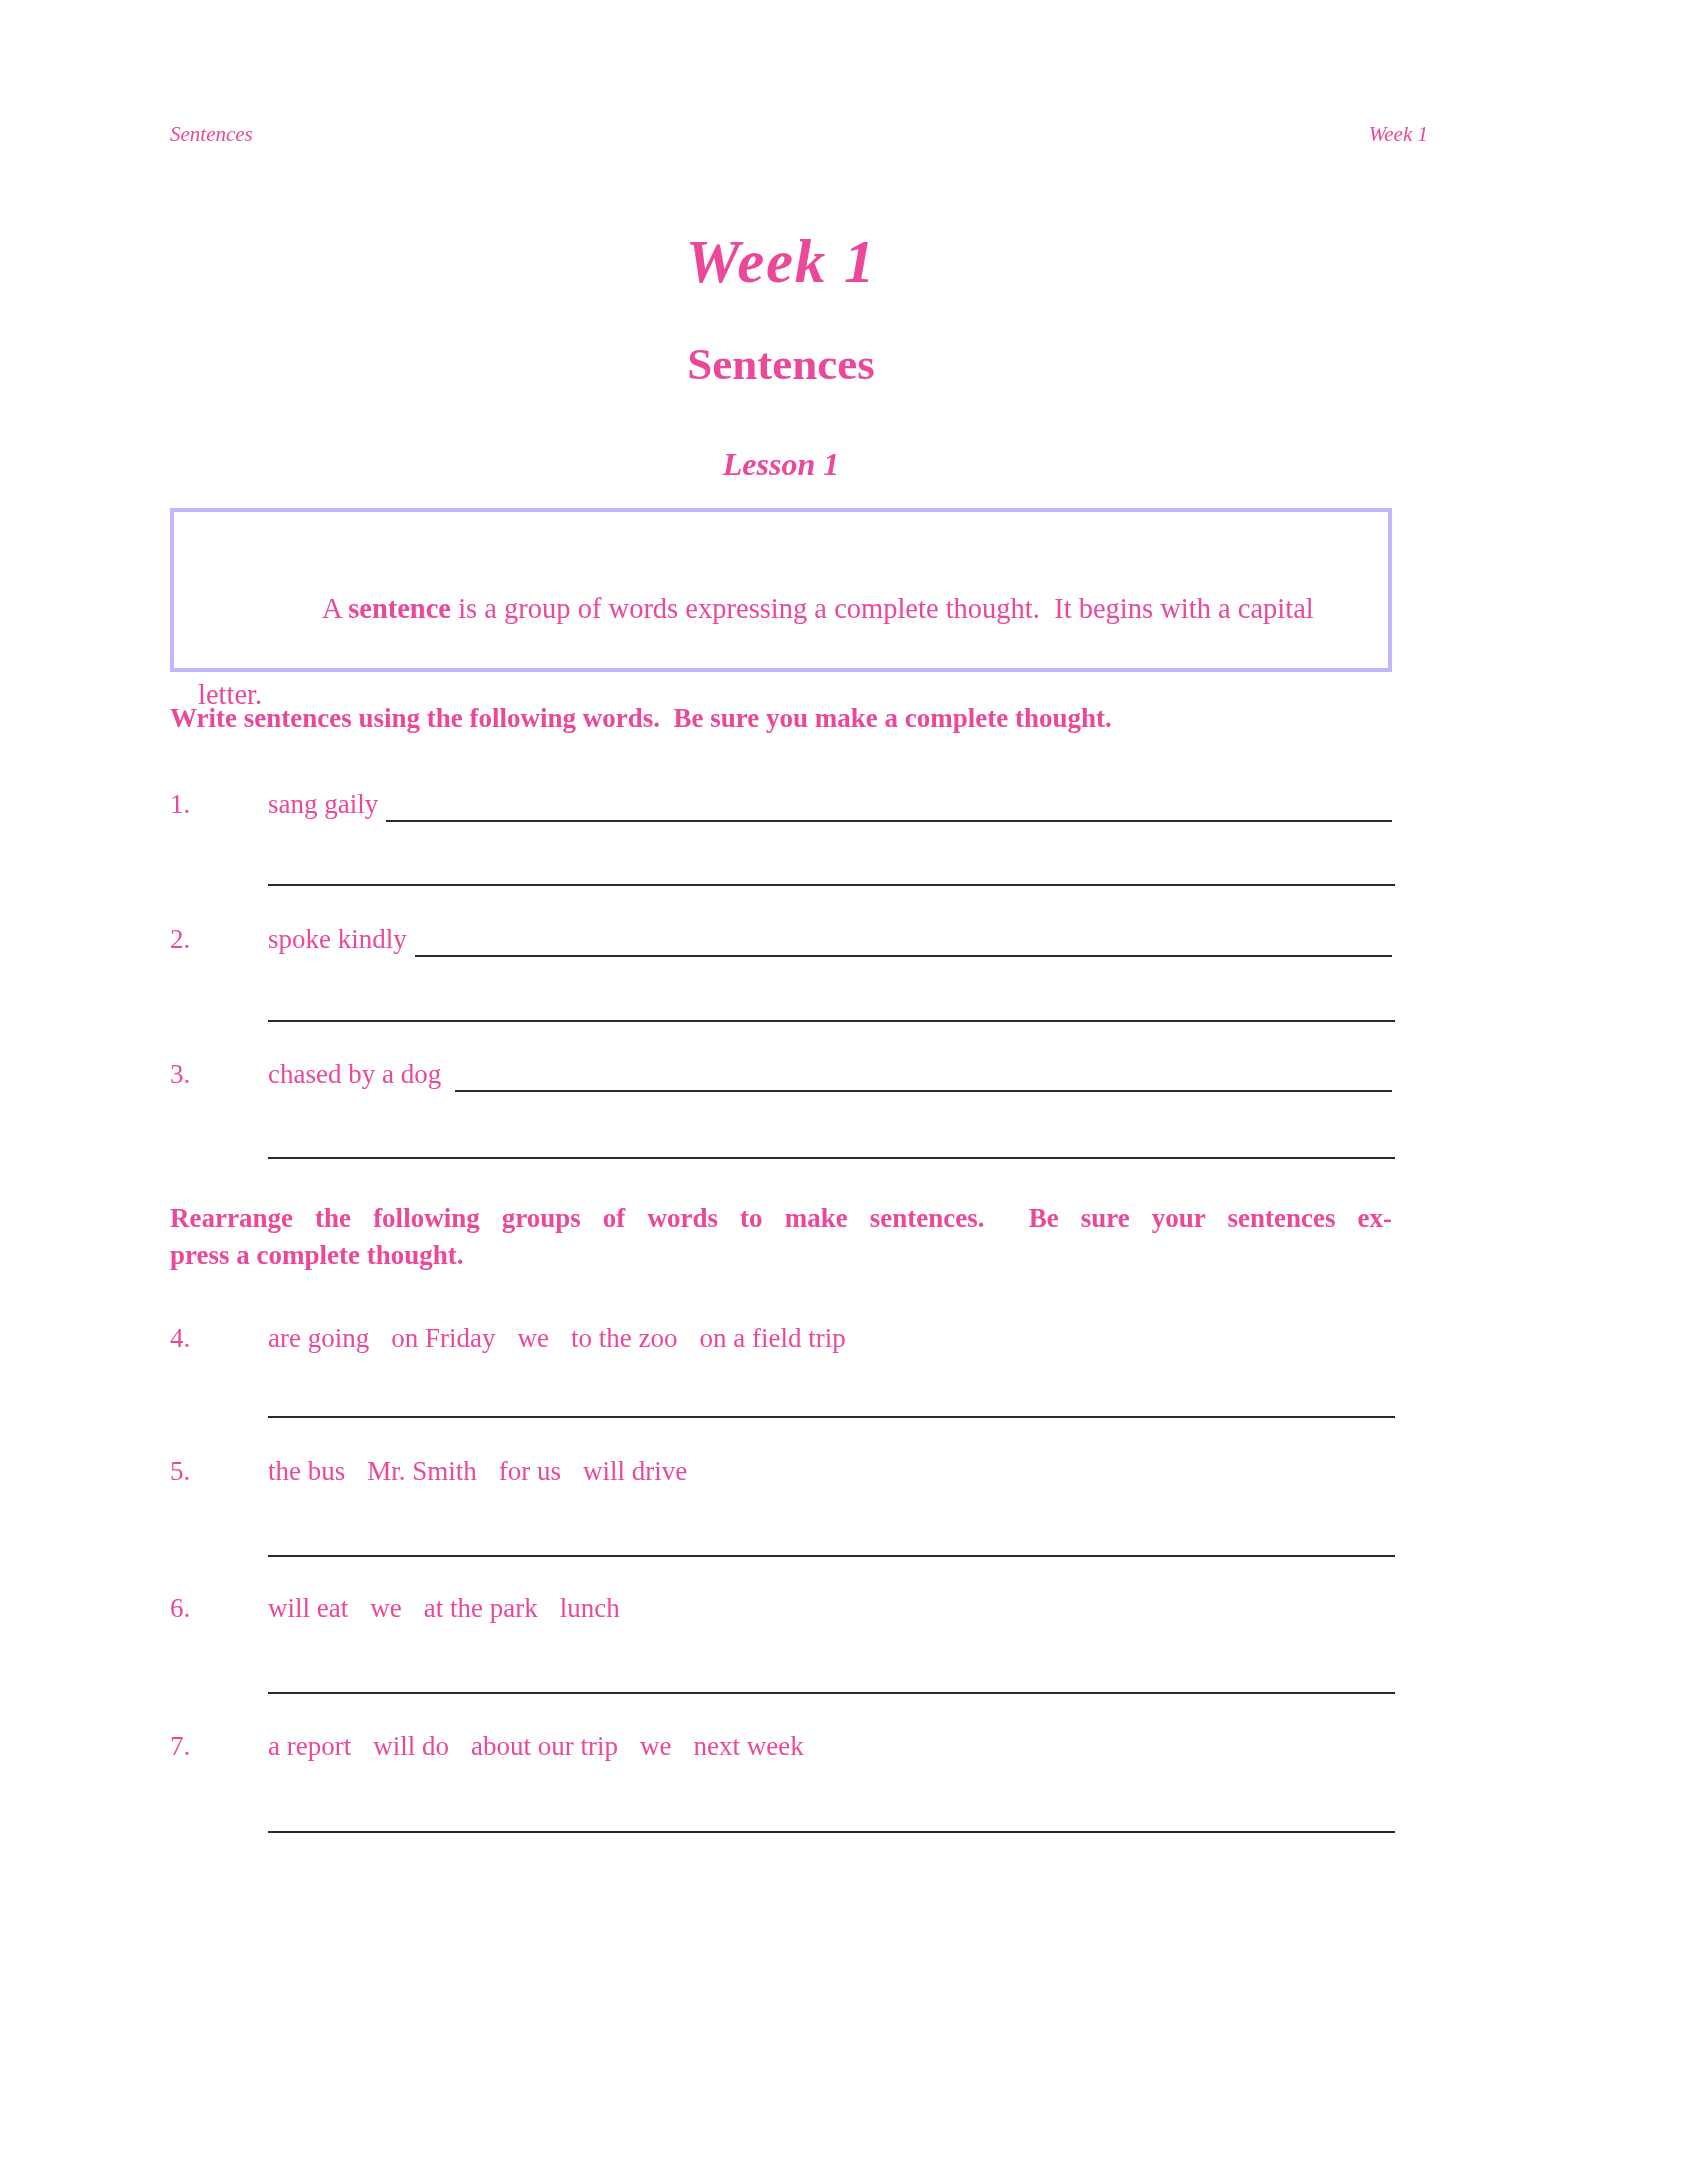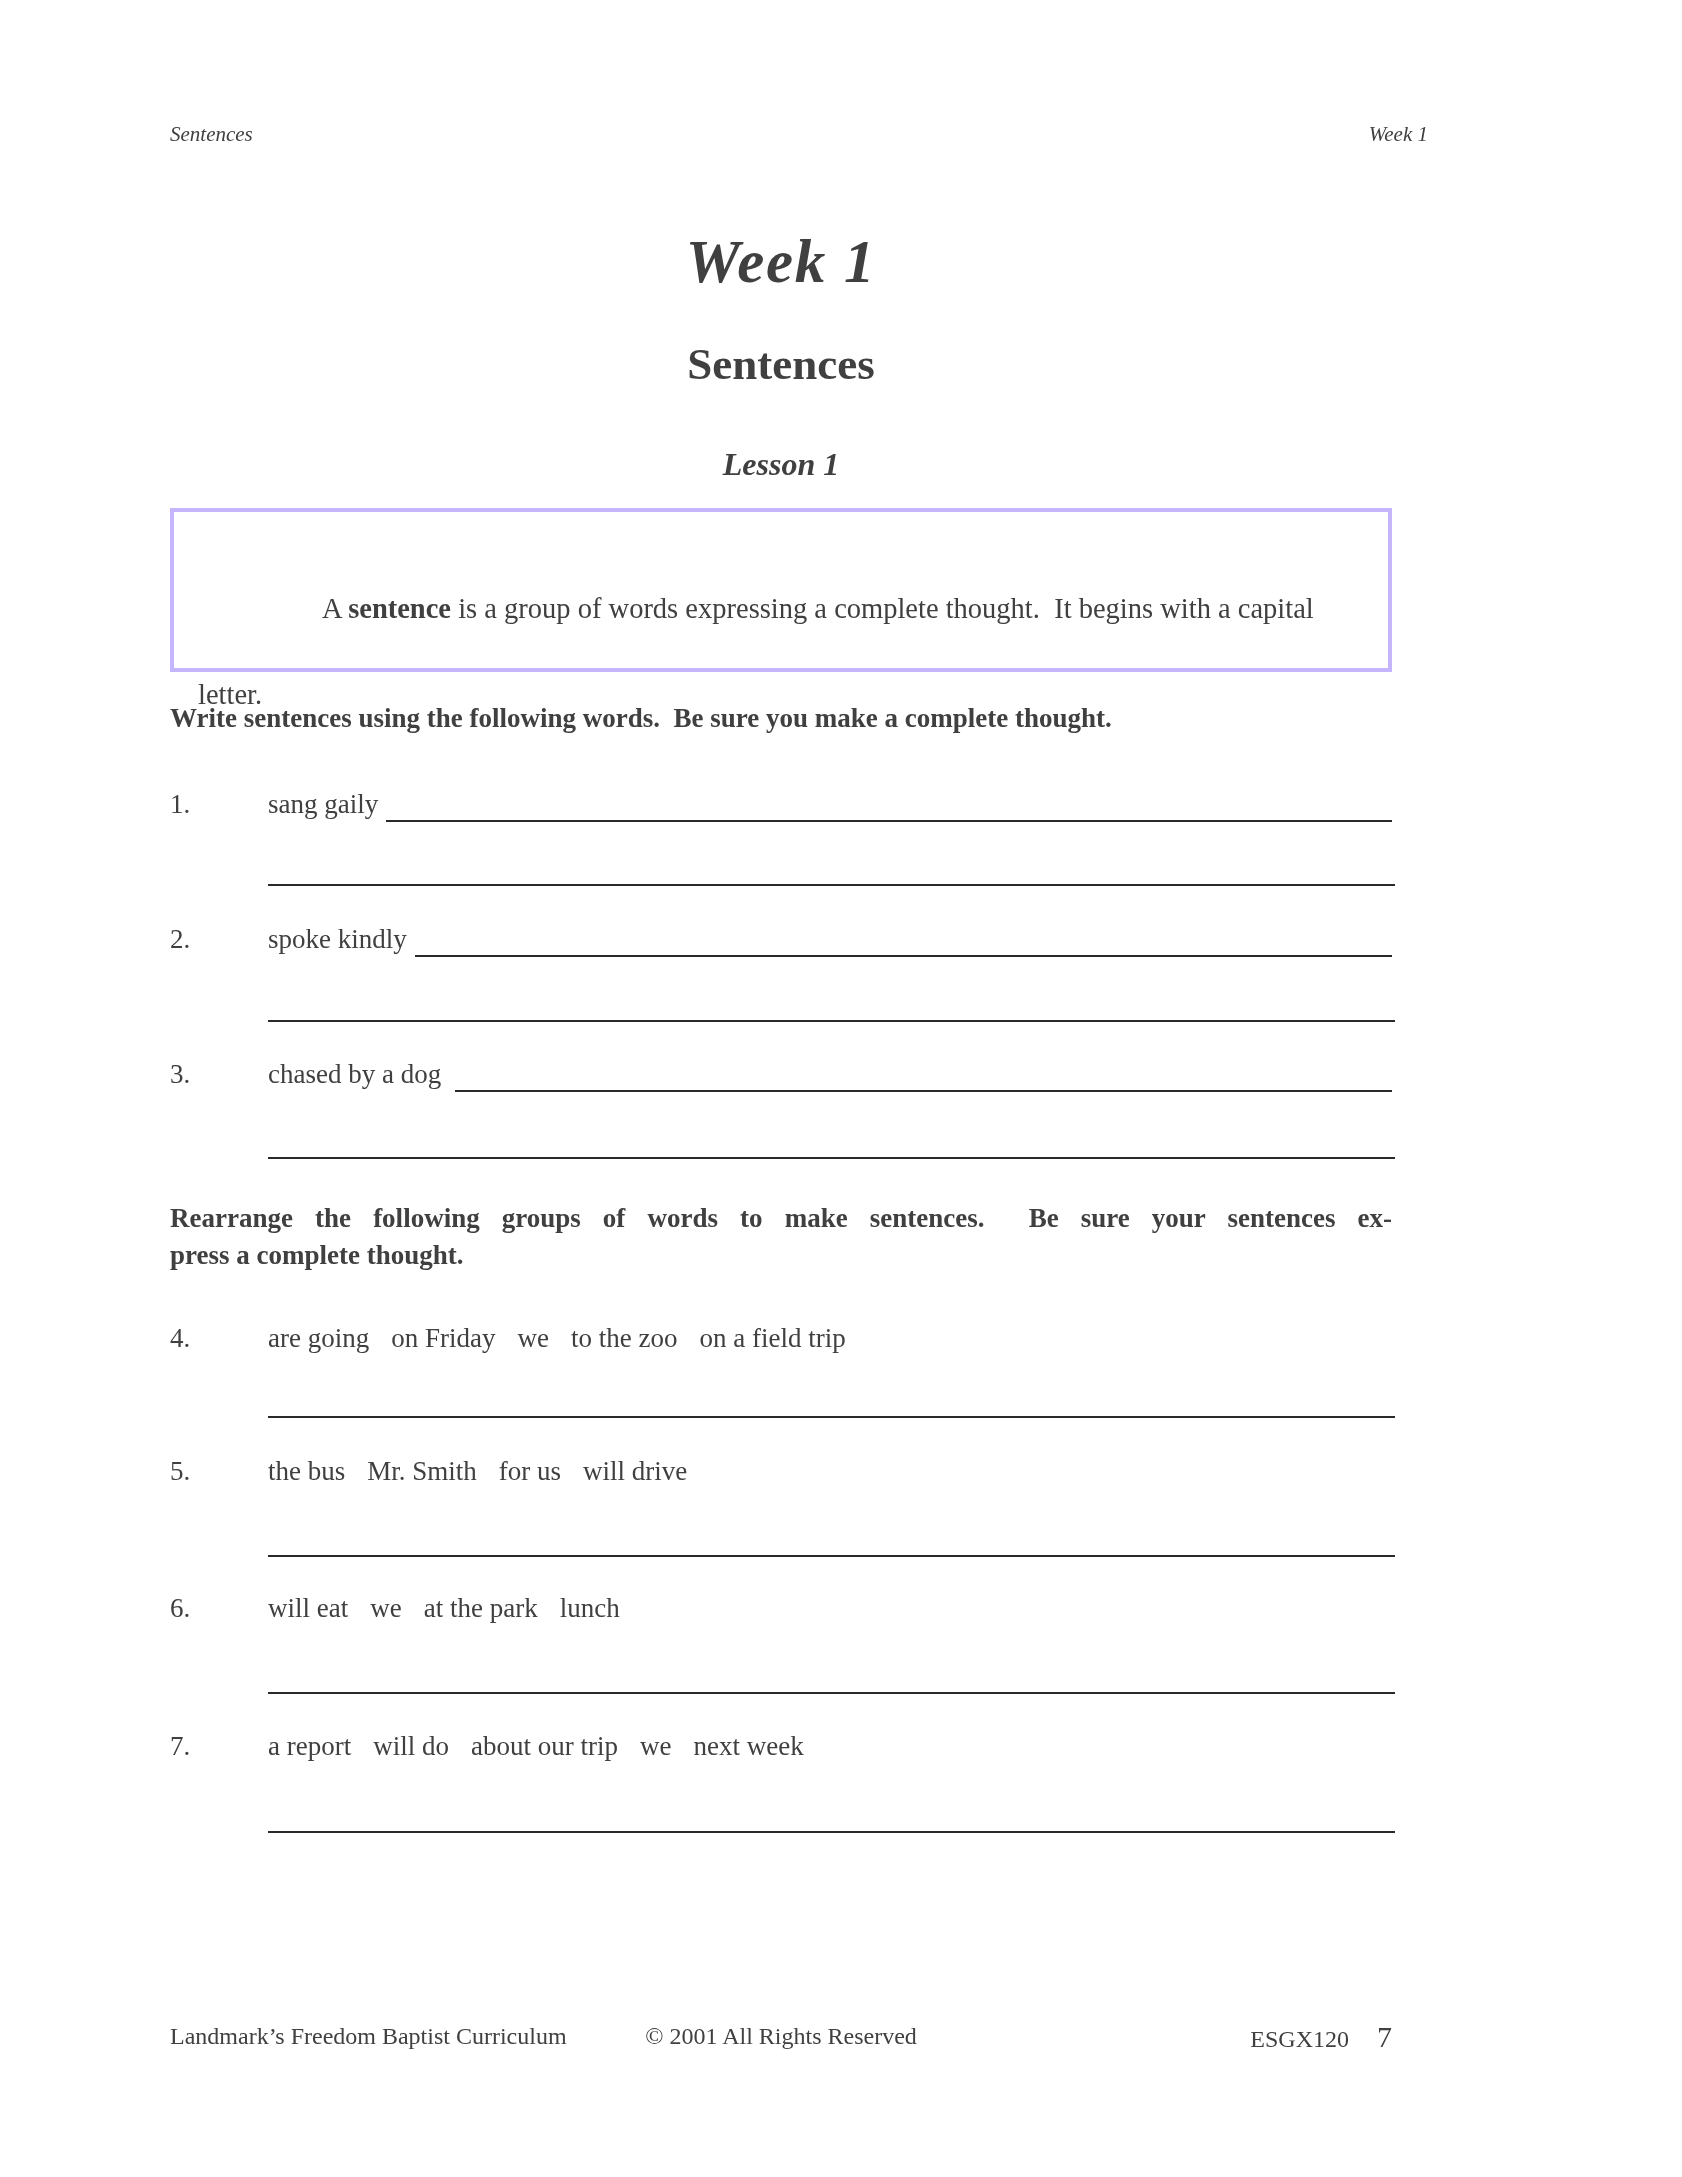--- a/index.html
+++ b/index.html
@@ -2,21 +2,21 @@
 <html style="font-size:14px"><head>
 <meta charset="utf-8">
 <style>
   html, body { margin: 0; padding: 0; background: #e8e8e8; }
   .page {
     position: relative;
     width: 1683px;
     height: 2177px;
     background: #ffffff;
     font-family: "Liberation Serif", "DejaVu Serif", serif;
-    color: #404040;
+    color: #ec4899;
     overflow: hidden;
   }
   .content {
     position: absolute;
     left: 170px;
     top: 0;
     width: 1222px;
     height: 100%;
   }
   .abs { position: absolute; }
@@ -190,24 +190,16 @@
       <span class="words">
         <span>a report</span>
         <span>will do</span>
         <span>about our trip</span>
         <span>we</span>
         <span>next week</span>
       </span>
     </div>
     <div class="abs rule" style="top:1831px"></div>
 
-    <div class="abs footer">
-      <span class="footer-left">Landmark’s Freedom Baptist Curriculum</span>
-      <div class="footer-center">© 2001 All Rights Reserved</div>
-      <span class="footer-right">
-        <span>ESGX120</span>
-        <span class="footer-page">7</span>
-      </span>
-    </div>
 
   </div>
 </div>
 
 
 </body></html>

